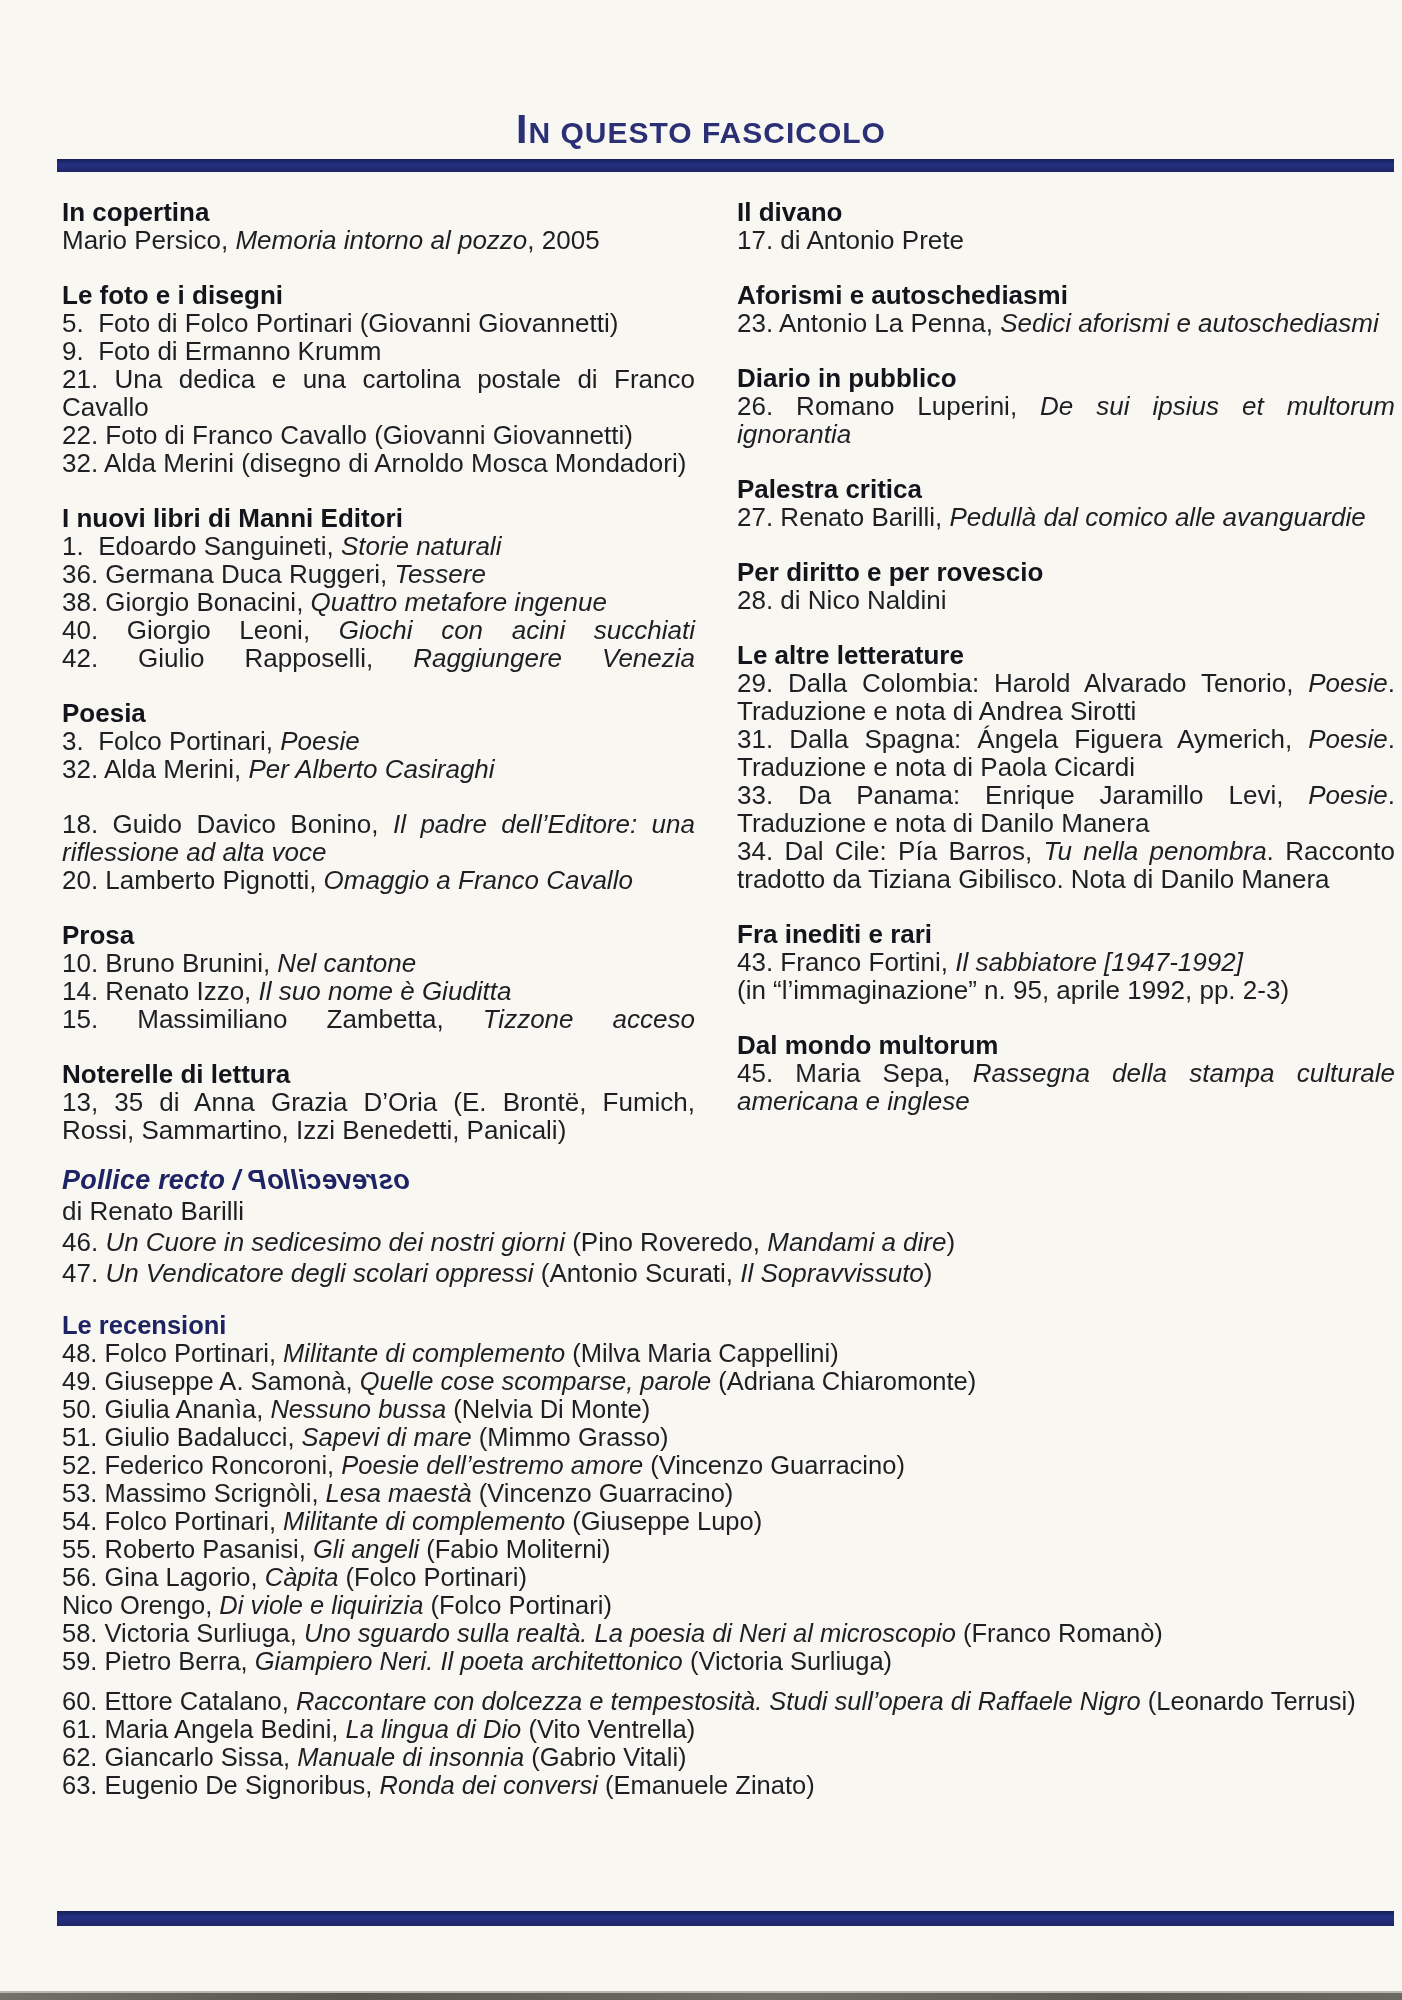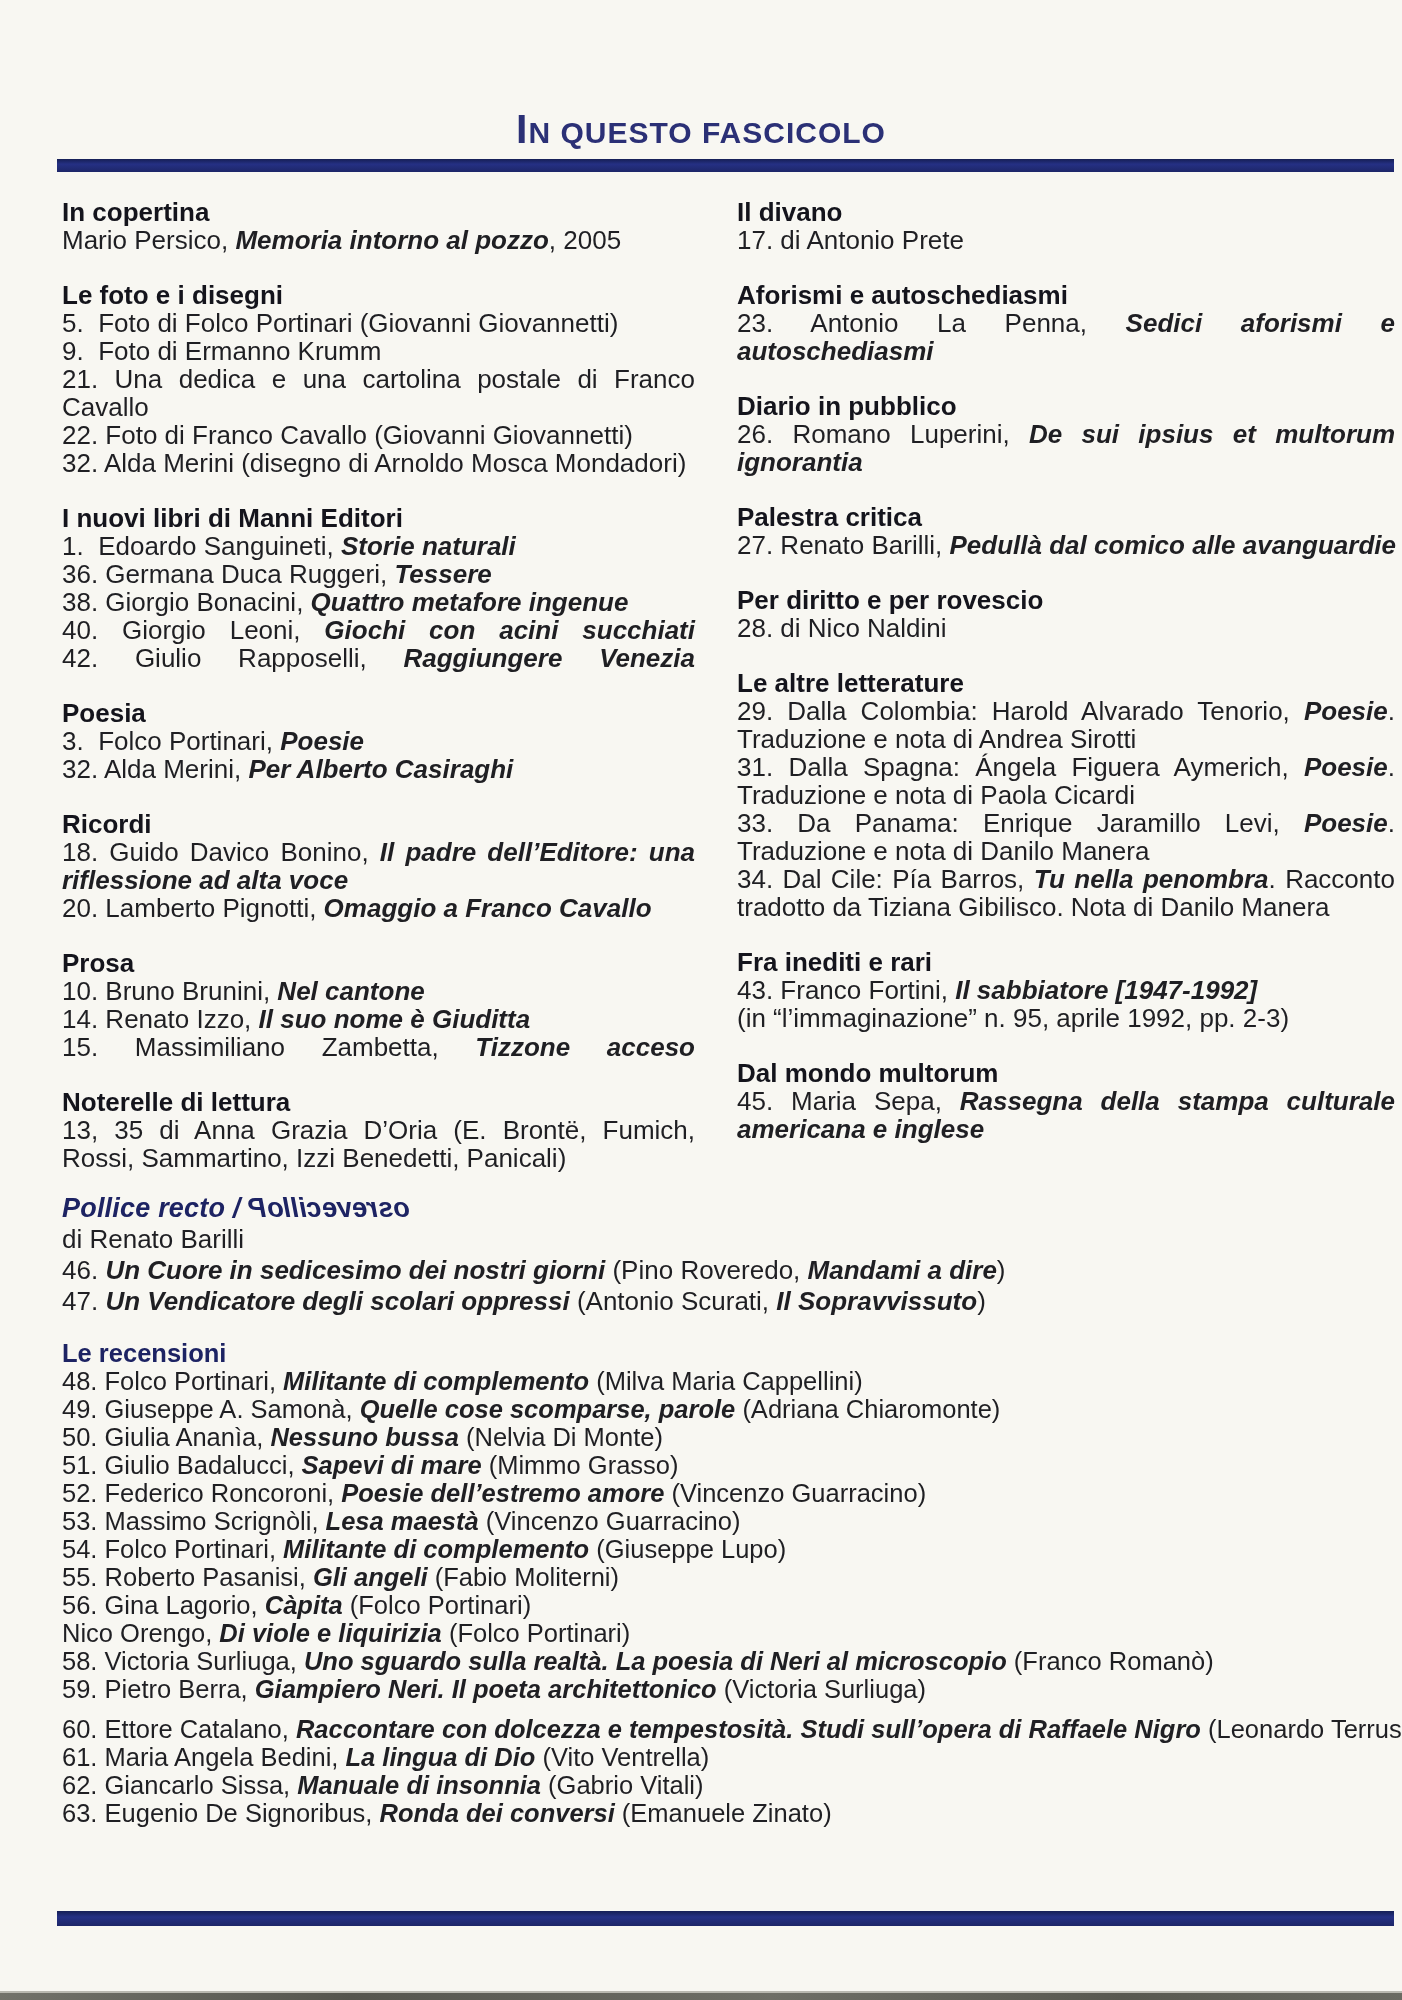--- a/index.html
+++ b/index.html
@@ -25,21 +25,21 @@
   .columns{display:flex;margin:26px 0 0 62px;width:1333px;gap:42px;justify-content:flex-end;}
   .col{font-size:26px;line-height:28px;}
   .col.left{width:633px;flex:0 0 633px;}
   .col.right{flex:1;min-width:0;}
   .sec + .sec{margin-top:27px;}
   h2{
     margin:0;font-size:inherit;line-height:inherit;font-weight:bold;
     color:#14141c;
   }
   .item{margin:0;text-align:justify;}
-  .item .it{font-style:italic;font-weight:bold;}
+  .item .it{font-style:italic;}
   .item.stretch{text-align-last:justify;}
   
   .full{margin:20px 0 0 62px;width:1333px;}
   .full .item{white-space:nowrap;text-align:left;}
   .sec.pollice{font-size:26px;line-height:31px;}
   .sec.pollice h2{
     color:#1d2363;font-style:italic;font-size:27px;line-height:32px;
     letter-spacing:0.2px;
   }
   .sec.pollice .mir .mch{display:inline-block;transform:scaleX(-1);}
@@ -84,21 +84,20 @@
           <p class="item"><span>38. Giorgio Bonacini, </span><span class="it">Quattro metafore ingenue</span></p>
           <p class="item stretch"><span>40. Giorgio Leoni, </span><span class="it">Giochi con acini succhiati</span></p>
           <p class="item stretch"><span>42. Giulio Rapposelli, </span><span class="it">Raggiungere Venezia</span></p>
         </div>
         <div class="sec">
           <h2><span>Poesia</span></h2>
           <p class="item"><span>3.&nbsp; Folco Portinari, </span><span class="it">Poesie</span></p>
           <p class="item"><span>32. Alda Merini, </span><span class="it">Per Alberto Casiraghi</span></p>
         </div>
         <div class="sec">
-          <h2><span>Ricordi</span></h2>
           <p class="item"><span>18. Guido Davico Bonino, </span><span class="it">Il padre dell’Editore: una riflessione ad alta voce</span></p>
           <p class="item" style="white-space: nowrap;"><span>20. Lamberto Pignotti, </span><span class="it">Omaggio a Franco Cavallo</span></p>
         </div>
         <div class="sec">
           <h2><span>Prosa</span></h2>
           <p class="item"><span>10. Bruno Brunini, </span><span class="it">Nel cantone</span></p>
           <p class="item"><span>14. Renato Izzo, </span><span class="it">Il suo nome è Giuditta</span></p>
           <p class="item stretch"><span>15. Massimiliano Zambetta, </span><span class="it">Tizzone acceso</span></p>
         </div>
         <div class="sec">

